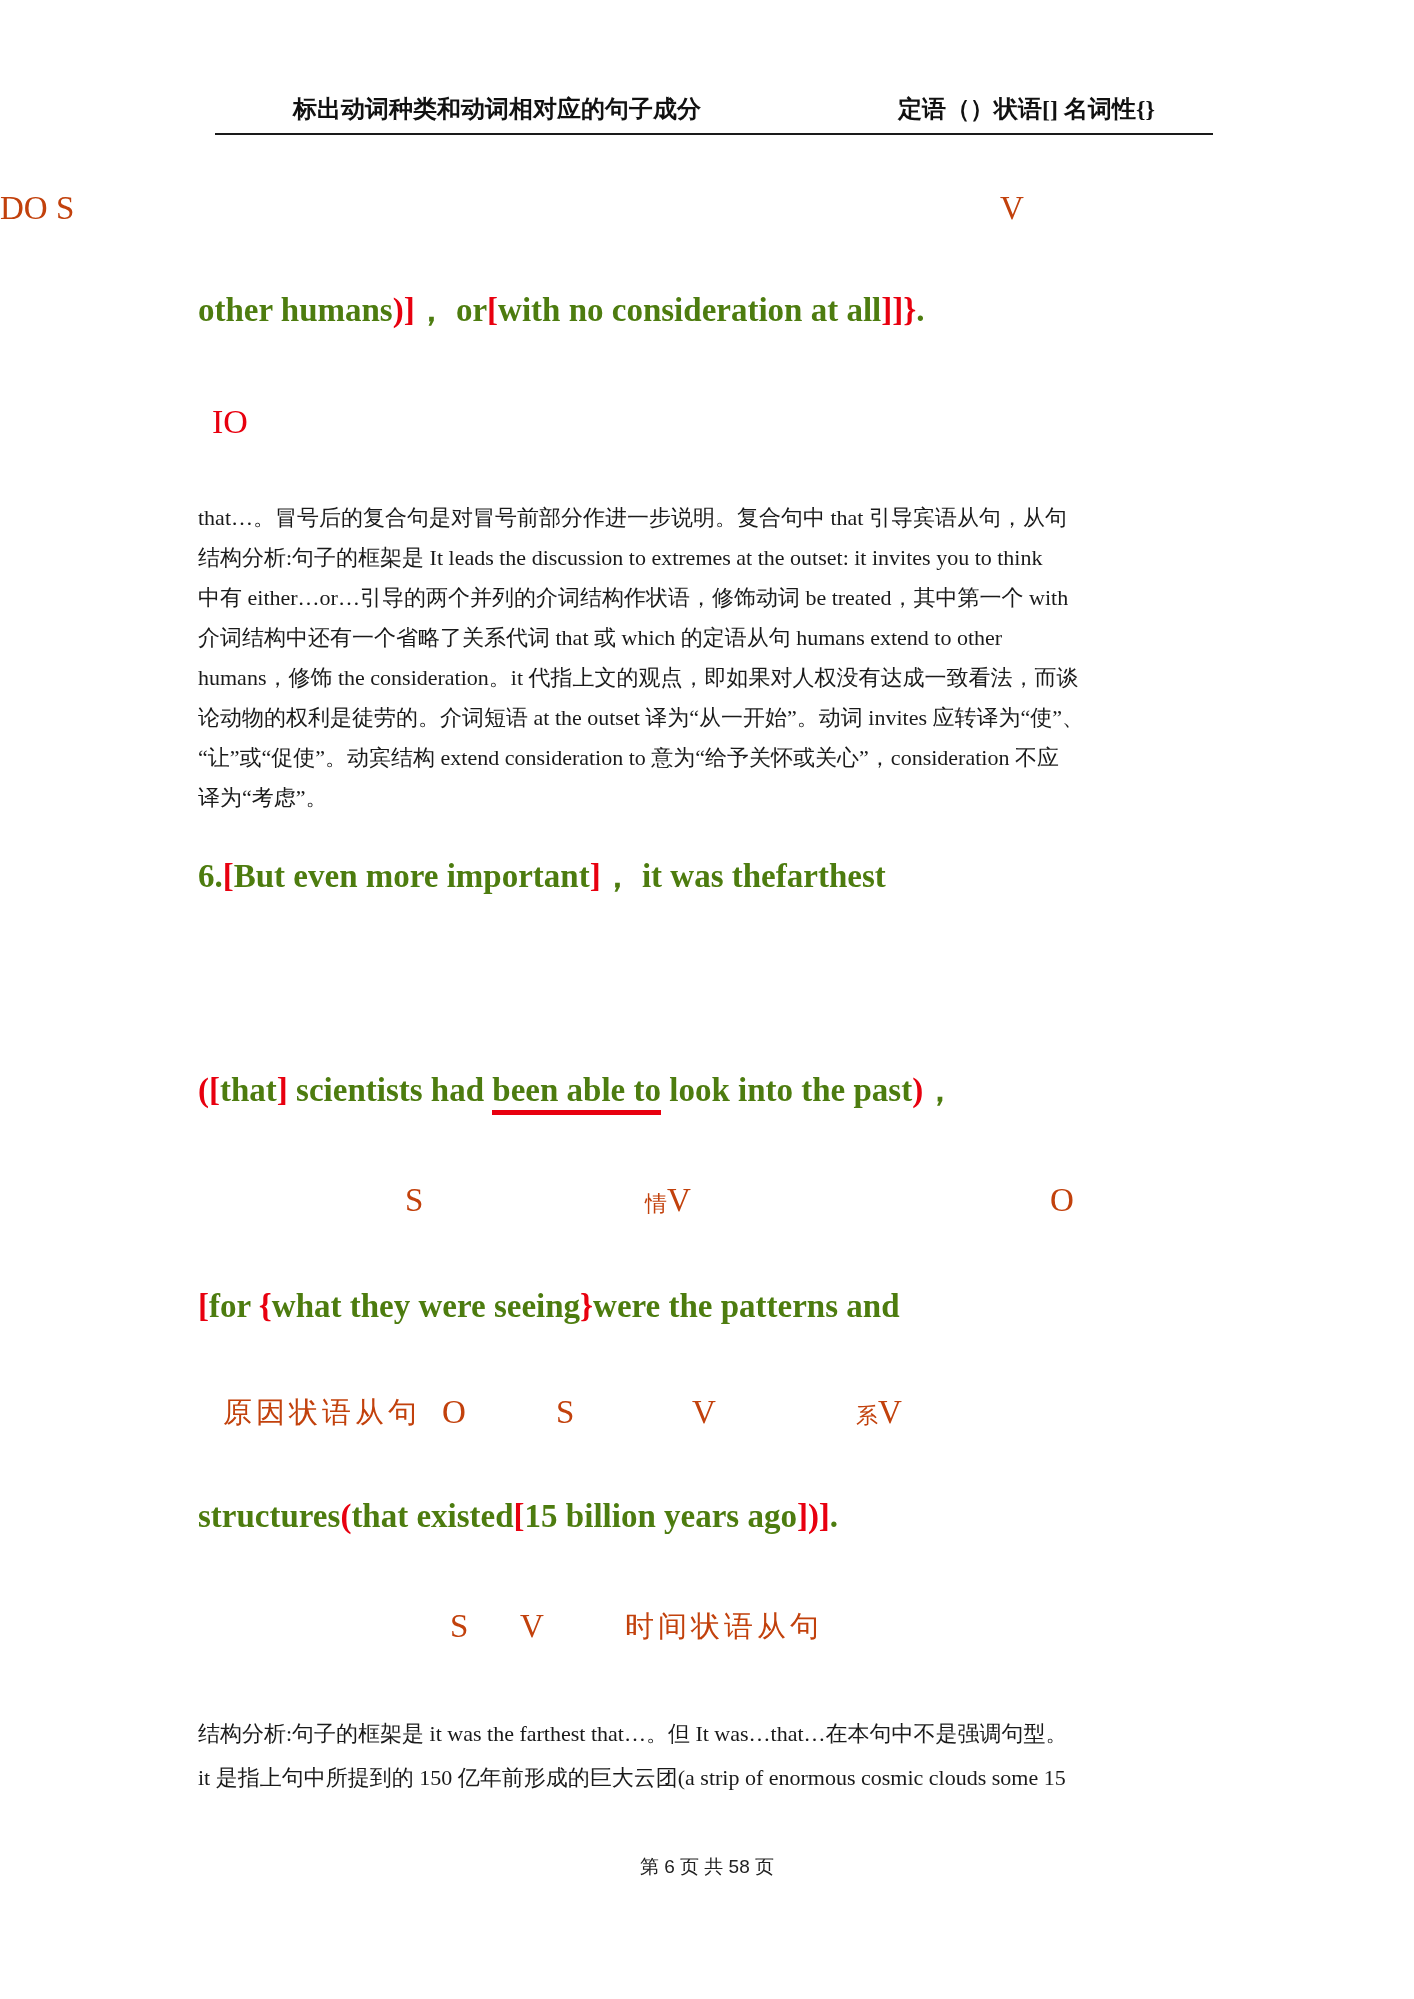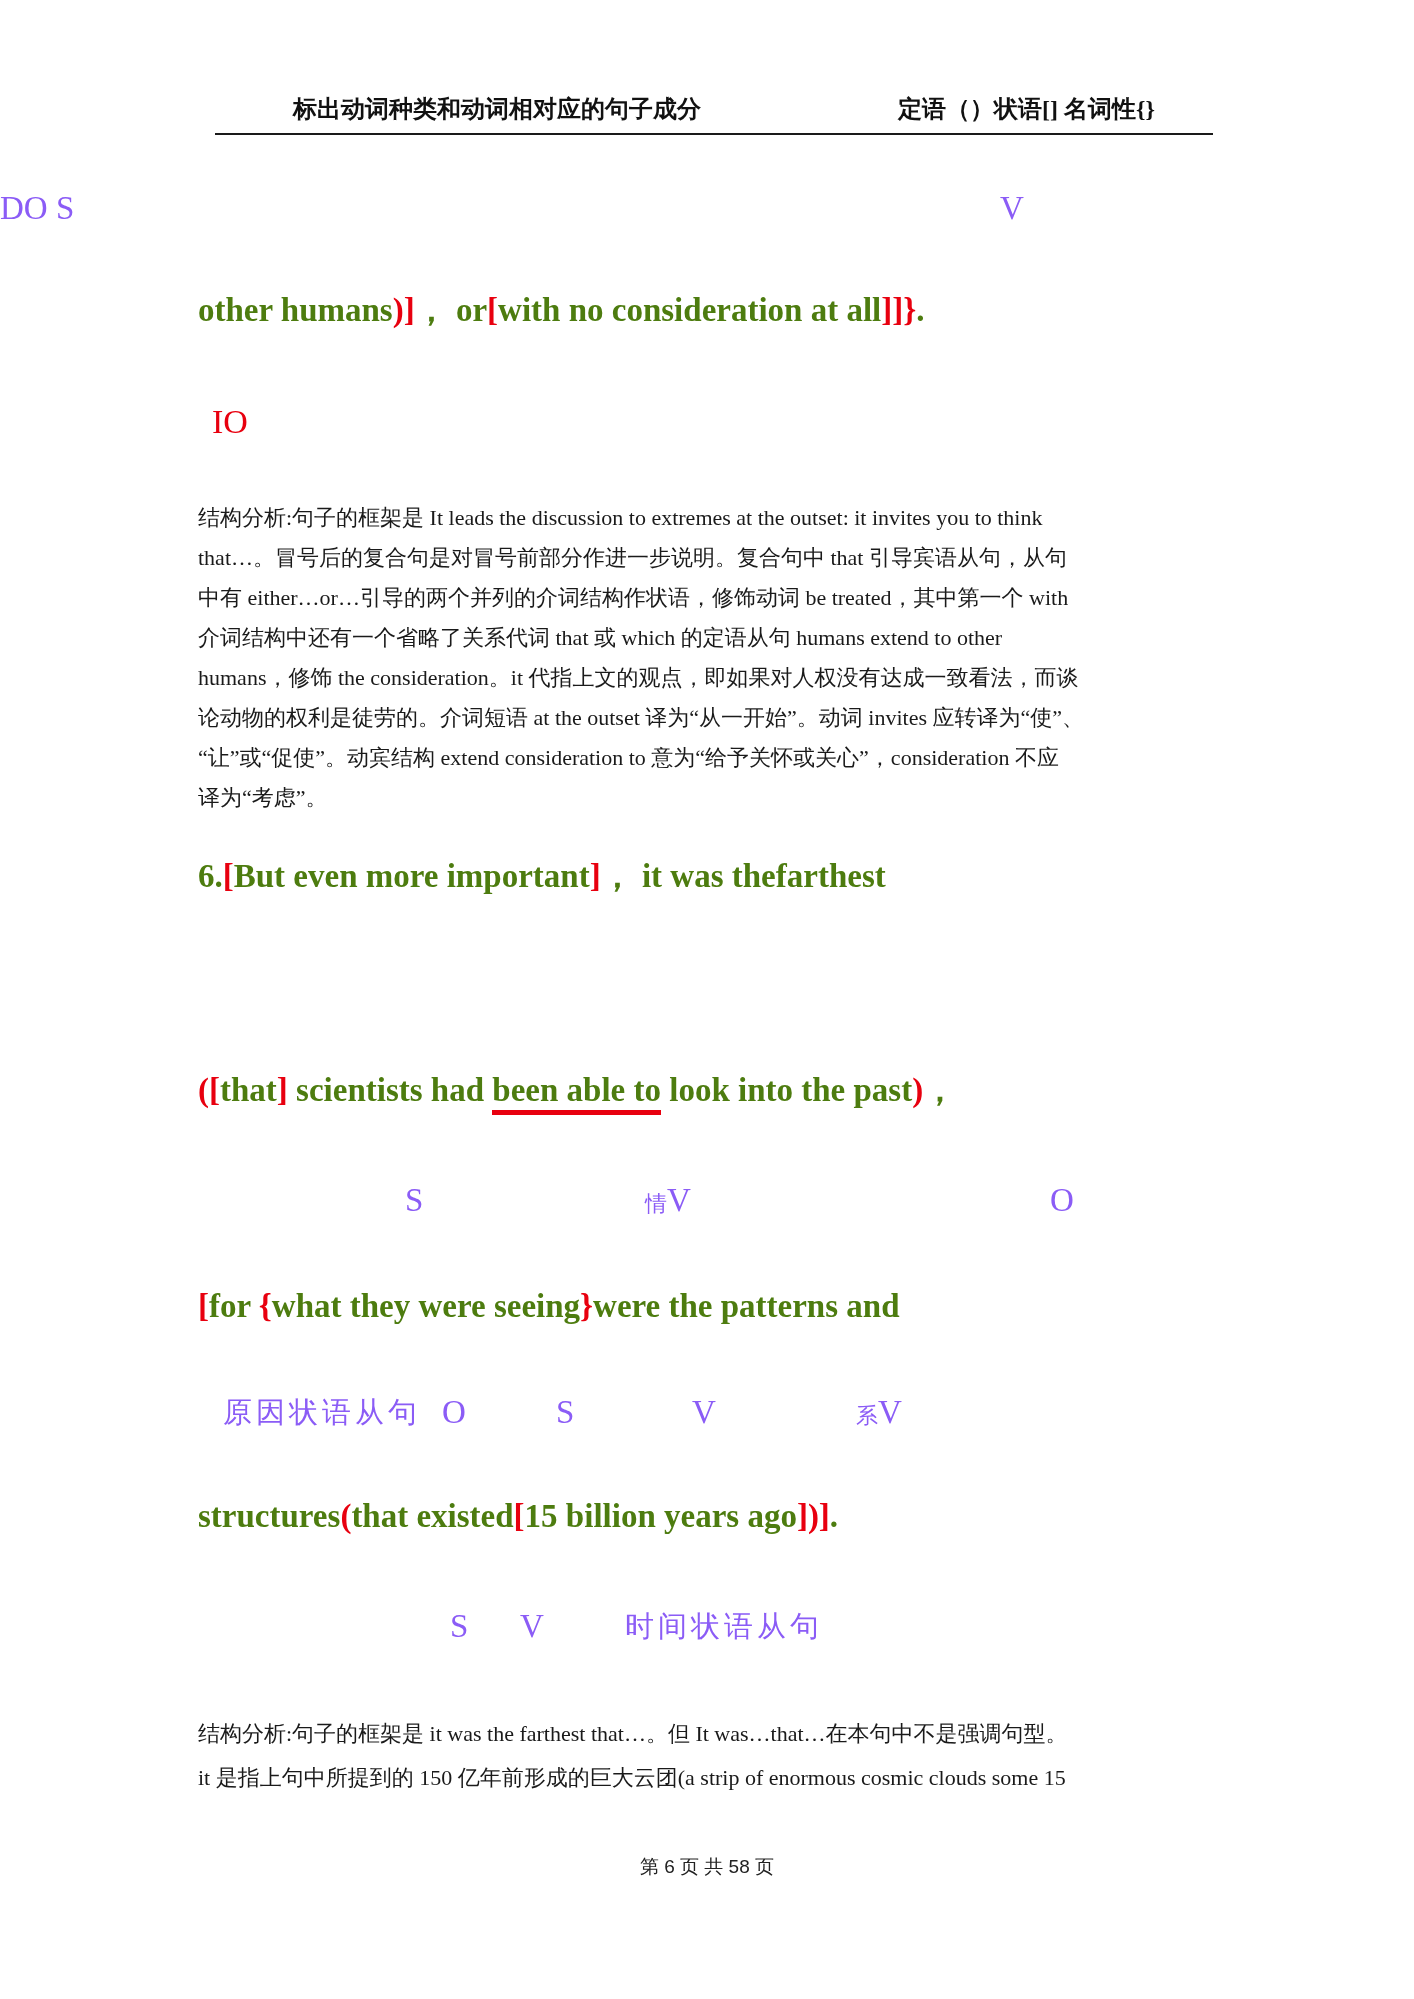--- a/index.html
+++ b/index.html
@@ -26,21 +26,21 @@
     padding-bottom:9px;
     border-bottom:2px solid #1a1a1a;
   }
   .header .h-left{padding-left:78px;}
   .header .h-right{padding-right:58px;}
 
   
   .marker-row{
     position:absolute;
     left:0; width:1234px; height:46px;
-    color:#8b5cf6;
+    color:#c2410c;
     font-size:33px;
     line-height:44px;
     white-space:nowrap;
   }
   .marker-row .mk{position:absolute;}
   .mk-cn{font-size:29px; letter-spacing:4px;}
   .mk-prefix{font-size:22px;}  #row1 .m2{left:1000px;}
   #io-row{position:absolute; left:212px; top:400px; color:#e8000f; font-size:34px; line-height:44px;}
   #row2 .m1{left:812px;}  #row2 .m2{left:1005px;}
   #row3 .m1{left:405px;}  #row3 .m2{left:645px;}  #row3 .m3{left:1050px;}
@@ -109,22 +109,22 @@
   <div class="marker-row" id="row1">
     <span class="mk">DO S</span>
     <span class="mk m2">V</span>
   </div>
 
   <div class="sent" id="s1"><span class="seg-k">other humans</span><span class="seg-r">)]</span><span class="seg-k">， or</span><span class="seg-r">[</span><span class="seg-k">with no consideration at all</span><span class="seg-r">]]}</span><span class="seg-k">.</span></div>
 
   <div id="io-row">IO</div>
 
   <div class="para" id="para1">
+      <div class="para-line">that…。冒号后的复合句是对冒号前部分作进一步说明。复合句中 that 引导宾语从句，从句</div>
       <div class="para-line">结构分析:句子的框架是 It leads the discussion to extremes at the outset: it invites you to think</div>
-      <div class="para-line">that…。冒号后的复合句是对冒号前部分作进一步说明。复合句中 that 引导宾语从句，从句</div>
       <div class="para-line">中有 either…or…引导的两个并列的介词结构作状语，修饰动词 be treated，其中第一个 with</div>
       <div class="para-line">介词结构中还有一个省略了关系代词 that 或 which 的定语从句 humans extend to other</div>
       <div class="para-line">humans，修饰 the consideration。it 代指上文的观点，即如果对人权没有达成一致看法，而谈</div>
       <div class="para-line">论动物的权利是徒劳的。介词短语 at the outset 译为“从一开始”。动词 invites 应转译为“使”、</div>
       <div class="para-line">“让”或“促使”。动宾结构 extend consideration to 意为“给予关怀或关心”，consideration 不应</div>
       <div class="para-line">译为“考虑”。</div>
     </div>
 
   <div class="sent" id="s2"><span class="seg-k">6.</span><span class="seg-r">[</span><span class="seg-k">But even more important</span><span class="seg-r">]</span><span class="seg-k">， it was thefarthest</span></div>
 

